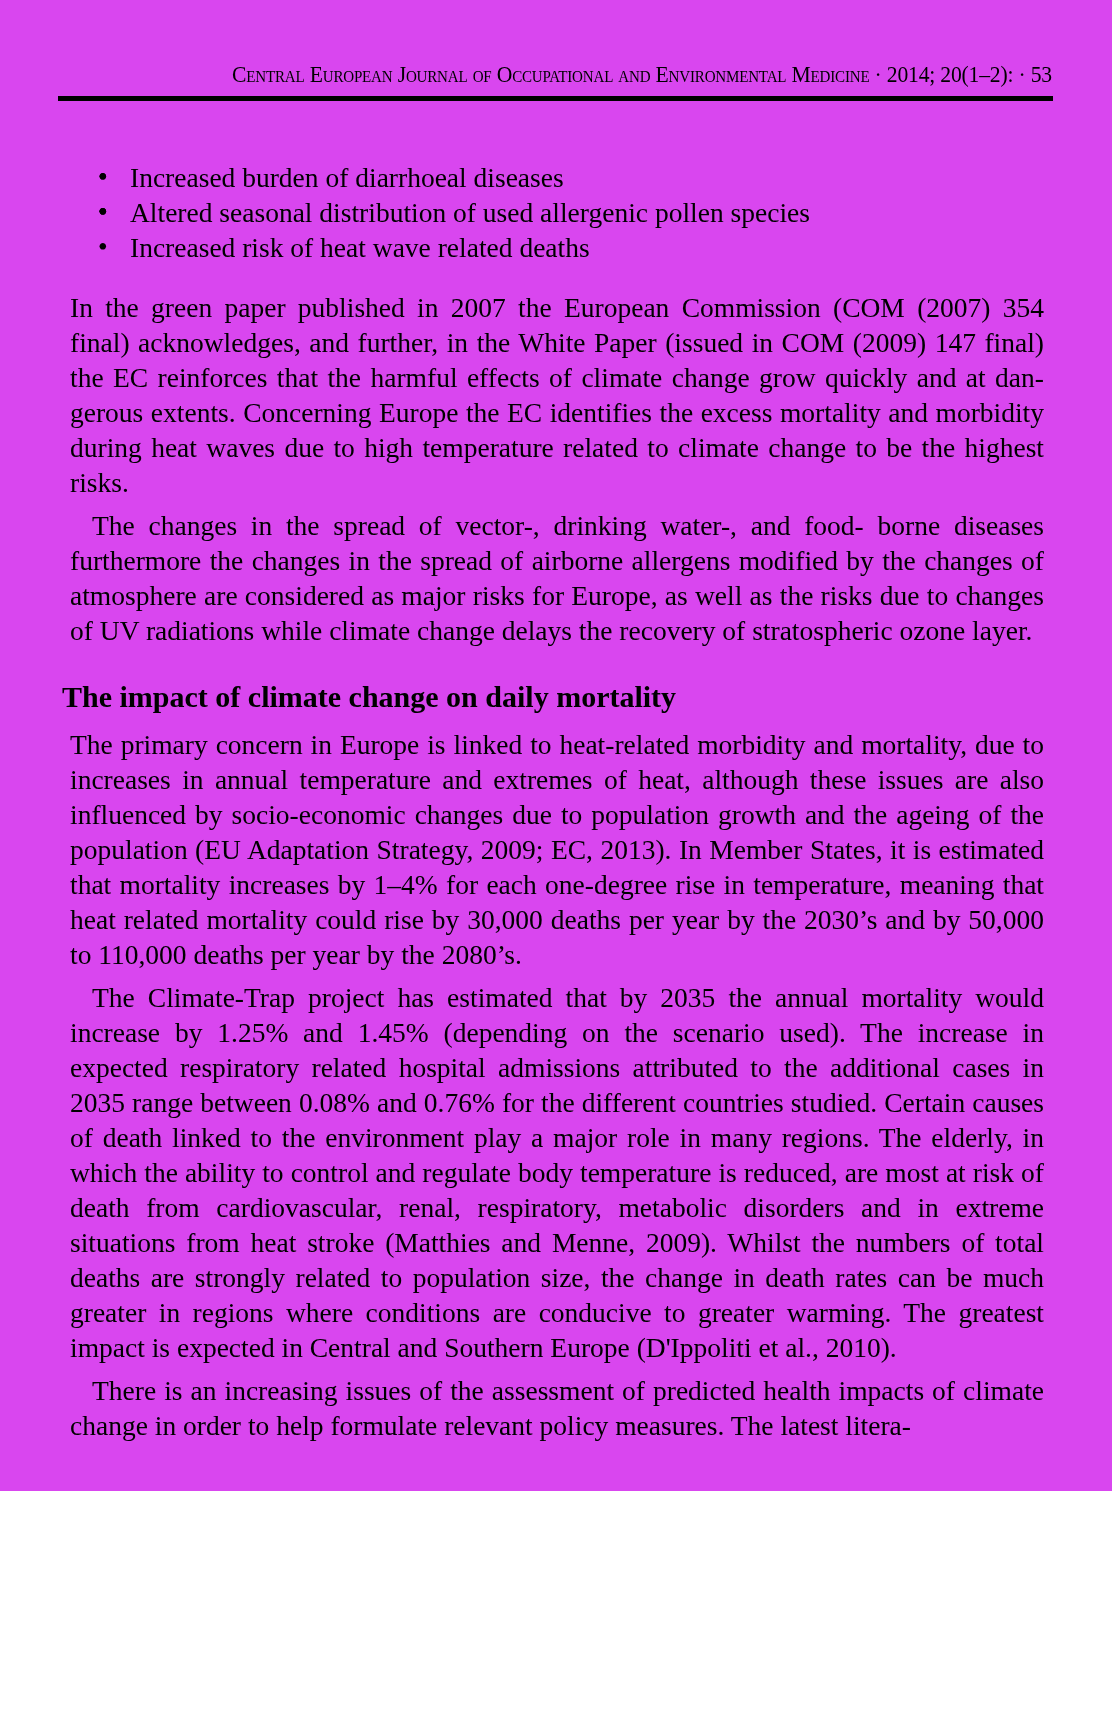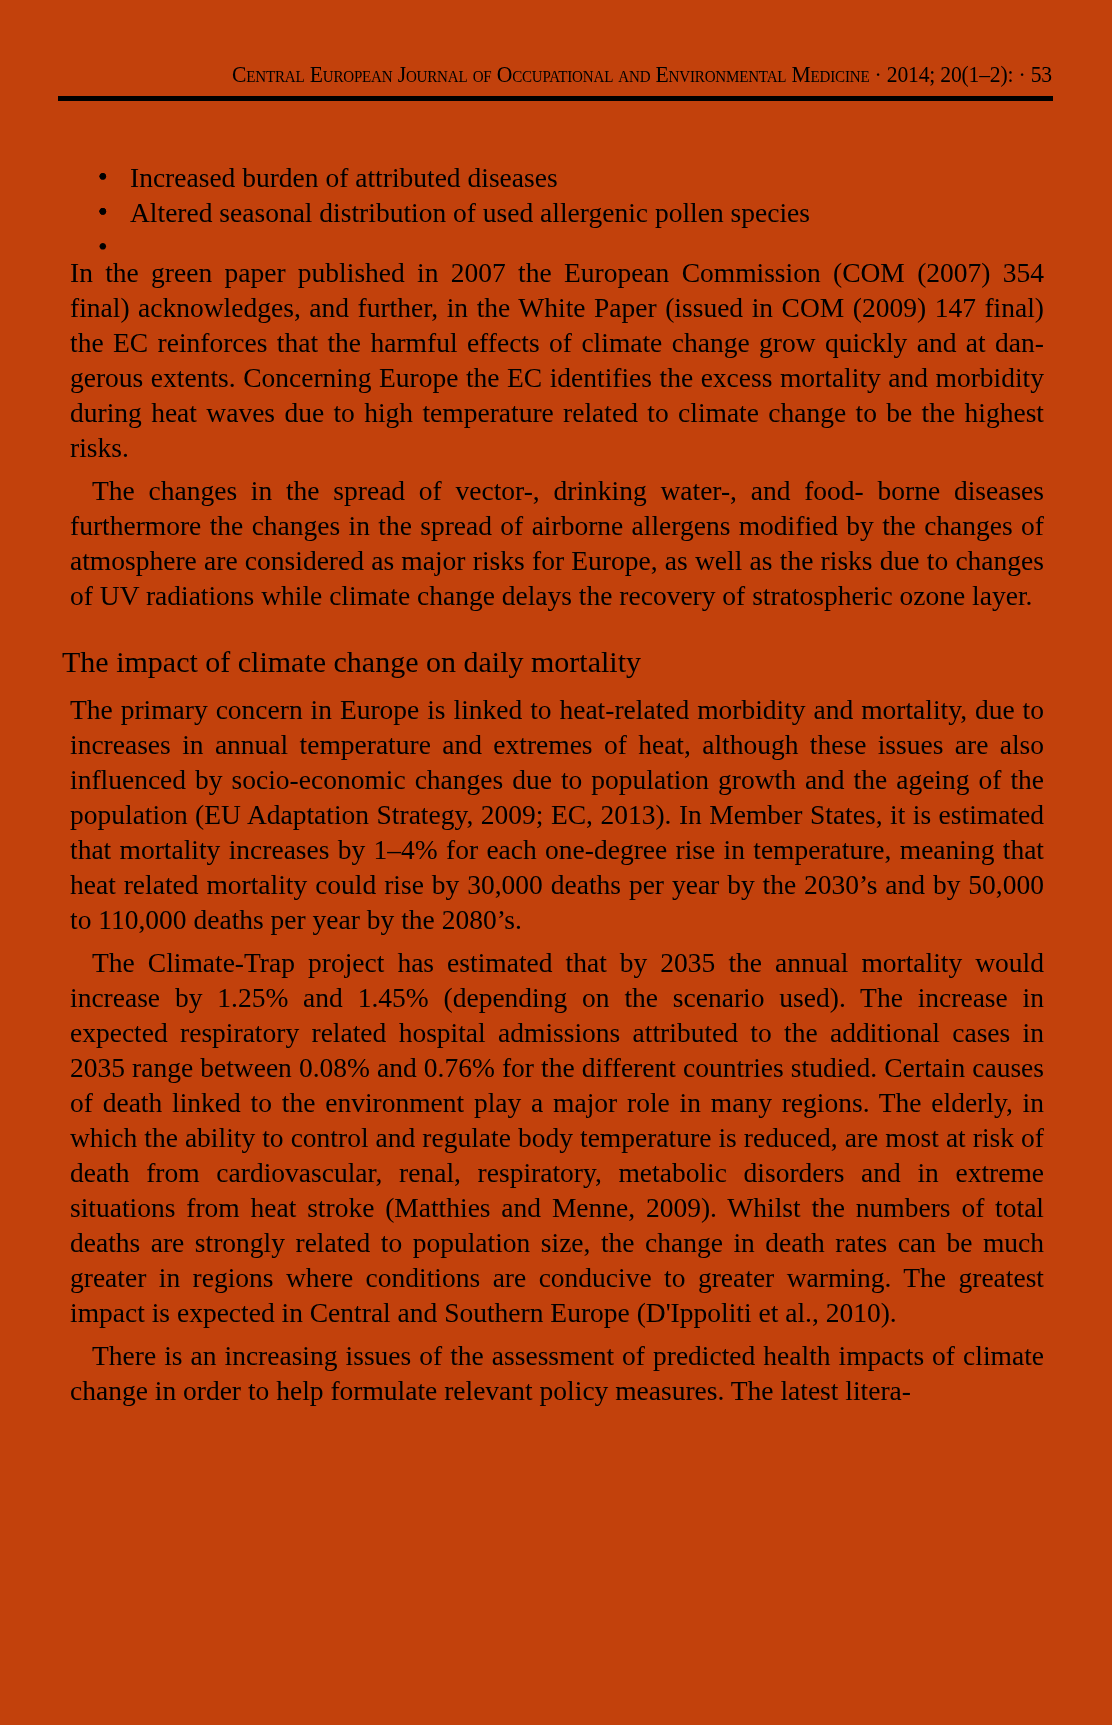--- a/index.html
+++ b/index.html
@@ -4,22 +4,22 @@
 <style>
   html, body { margin: 0; padding: 0; }
   body {
     width: 1112px; height: 1725px;
     background: #ffffff;
     color: #000000;
     font-family: "Liberation Serif", serif;
   }
   .page {
     position: relative;
-    width: 1112px; height: 1725px;
-    background: #c2410c;
+    width: 1112px; height: 1491px;
+    background: #d946ef;
     overflow: hidden;
   }
   .running-head {
     position: absolute;
     top: 62px; left: 62px; width: 990px;
     text-align: right;
     white-space: nowrap;
     font-variant: small-caps;
     font-size: 23px;
     letter-spacing: -0.2px;
@@ -53,21 +53,21 @@
     left: 36px; top: -1px;
   }
   .content p {
     margin: 8px;
     text-indent: 22px;
   }
   .content p.flush { text-indent: 0; }
   h2.section-heading {
     font-size: 30px;
     line-height: 44px;
-    font-weight: normal;
+    font-weight: bold;
     margin: 27px 0 0 0;
     text-align: left;
   }
 </style>
 </head>
 <body>
 
 <div class="page">
 
   <header class="running-head">
@@ -77,34 +77,35 @@
   <div class="head-rule"></div>
 
   <main class="content">
 
     <ul class="impact-list">
       <li>
         <span class="bullet">•</span>
       </li>
       <li>
         <span class="bullet">•</span>
-        <span>Increased burden of attributed diseases</span>
+        <span>Increased burden of diarrhoeal diseases</span>
       </li>
       <li>
         <span class="bullet">•</span>
       </li>
       <li>
         <span class="bullet">•</span>
       </li>
       <li>
         <span class="bullet">•</span>
         <span>Altered seasonal distribution of used allergenic pollen species</span>
       </li>
       <li>
         <span class="bullet">•</span>
+        <span>Increased risk of heat wave related deaths</span>
       </li>
     </ul>
 
     <p class="flush">In the green paper published in 2007 the European Commission (COM (2007) 354 final) acknowledges, and further, in the White Paper (issued in COM (2009) 147 final) the EC reinforces that the harmful effects of climate change grow quickly and at dan­gerous extents. Concerning Europe the EC identifies the excess mortality and mor­bidity during heat waves due to high temperature related to climate change to be the highest risks.</p>
 
     <p>The changes in the spread of vector-, drinking water-, and food- borne diseases furthermore the changes in the spread of airborne allergens modified by the changes of atmosphere are considered as major risks for Europe, as well as the risks due to changes of UV radiations while climate change delays the recovery of stratospheric ozone layer.</p>
 
     <h2 class="section-heading">The impact of climate change on daily mortality</h2>
 
     <p class="flush">The primary concern in Europe is linked to heat-related morbidity and mortality, due to increases in annual temperature and extremes of heat, although these issues are also influenced by socio-economic changes due to population growth and the ageing of the population (EU Adaptation Strategy, 2009; EC, 2013). In Member States, it is estimated that mortality increases by 1–4% for each one-degree rise in temperature, meaning that heat related mortality could rise by 30,000 deaths per year by the 2030’s and by 50,000 to 110,000 deaths per year by the 2080’s.</p>

